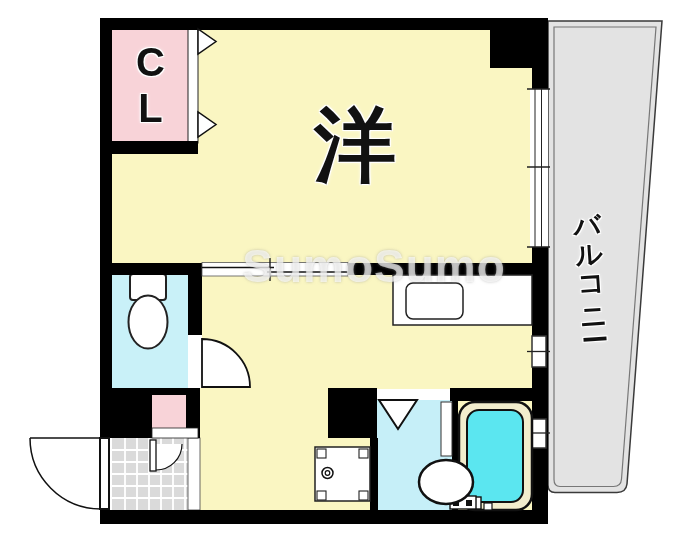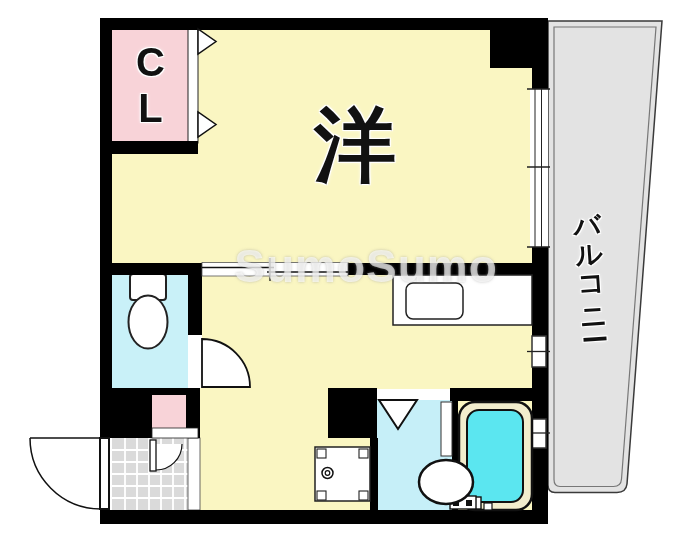--- a/index.html
+++ b/index.html
@@ -31,21 +31,21 @@
   .label-yo{
     left:285px;top:90px;width:140px;height:110px;
     font-size:82px;font-weight:600;
   }
   .label-balcony{
     left:551px;top:163px;width:76px;height:195px;
     font-size:27px;font-weight:700;
     transform:rotate(-4deg);
   }
   .label-watermark{
-    left:196px;top:236px;width:340px;height:60px;
+    left:204px;top:236px;width:340px;height:60px;
     font-size:46px;font-weight:700;
     color:rgba(255,255,255,0.65);
     text-shadow:0 0 3px rgba(150,150,150,0.55);
     letter-spacing:1px;
   }
 </style>
 </head>
 <body>
 
 <div class="stage">

